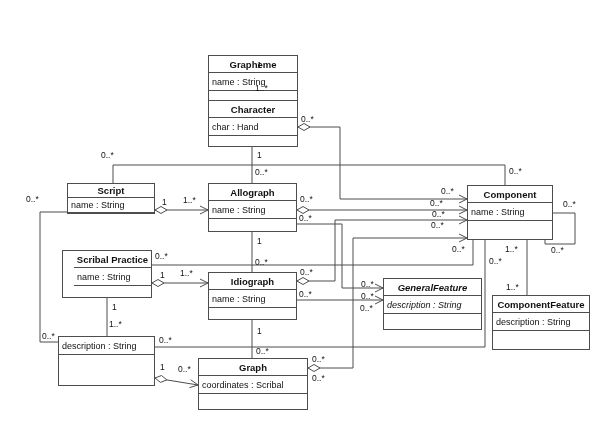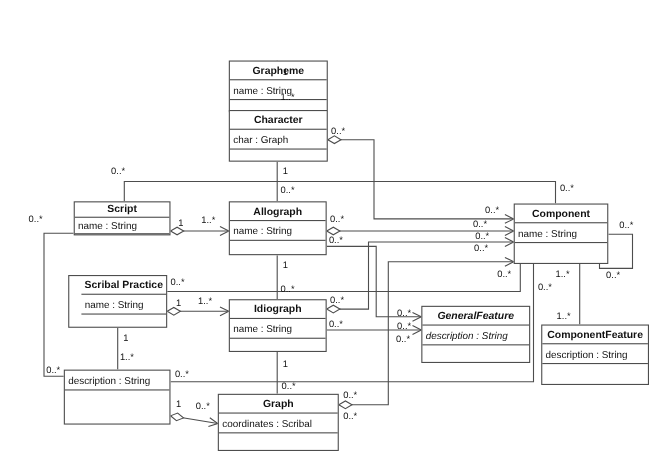--- a/index.html
+++ b/index.html
@@ -59,21 +59,21 @@
       <polyline points="527,240 527,295" fill="none" stroke="#4d4d4d" stroke-width="1"></polyline>
     </svg>
 
   <div class="uml-class" style="left: 208px; top: 8px; width: 90px; height: 47px; margin-top: 47px;">
     <div class="uml-title">Grapheme</div>
     <div class="uml-attr">name : String</div>
     <div class="uml-empty"></div>
   </div>
   <div class="uml-class" style="left: 208px; top: 100px; width: 90px; height: 47px;">
     <div class="uml-title">Character</div>
-    <div class="uml-attr">char : Graph</div>
+    <div class="uml-attr">char : Hand</div>
     <div class="uml-empty"></div>
   </div>
   <div class="uml-class" style="left: 67px; top: 183px; width: 88px; height: 31px;">
     <div class="uml-title">Script</div>
     <div class="uml-attr">name : String</div>
     <div class="uml-empty"></div>
   </div>
   <div class="uml-class" style="left: 208px; top: 183px; width: 89px; height: 49px; text-align: right;">
     <div class="uml-title">Allograph</div>
     <div class="uml-attr">name : String</div>

